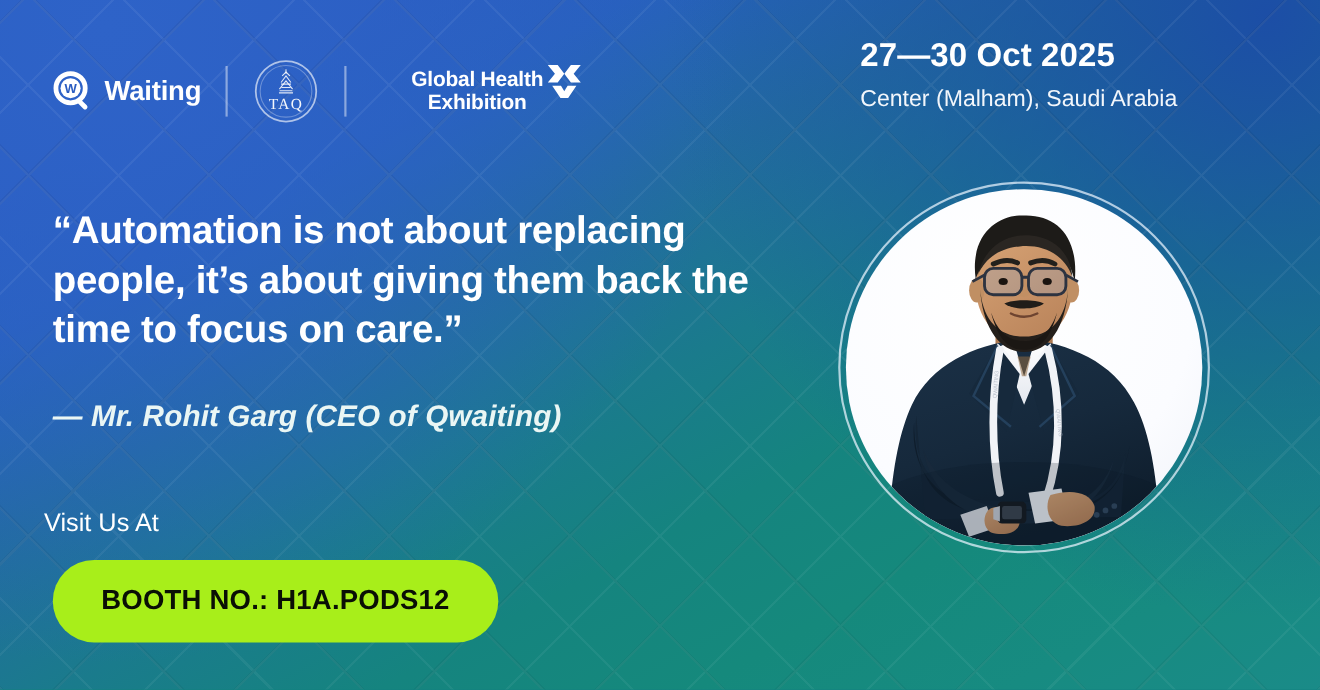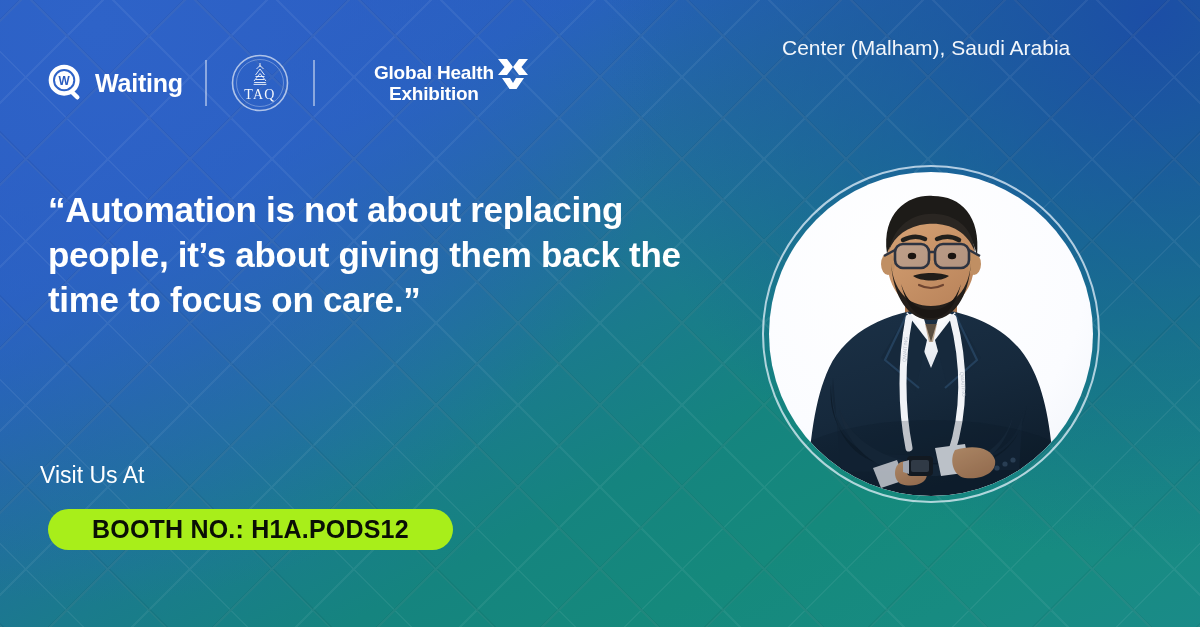--- a/index.html
+++ b/index.html
@@ -101,21 +101,21 @@
 
   
   .visit-label {
     position:absolute; left:40px; top:462px;
     color:#ffffff; font-size:23px; font-weight:normal; z-index:6;
   }
   .booth-pill {
     position:absolute; left:48px; top:509px;
     background:#a8ee1a;
     border-radius:40px;
-    padding:6px 44px;
+    padding:23px 44px;
     display:inline-block;
     z-index:6;
   }
   .booth-pill span {
     color:#0a0f05; font-size:25px; font-weight:bold; letter-spacing:.2px;
     white-space:nowrap;
   }
 
   
   .portrait-wrap {
@@ -189,26 +189,28 @@
         <svg viewBox="0 0 34 34" width="34" height="34">
           <path d="M2 3 L11 3 L17 11 L11 19 L2 19 L8.5 11 Z" fill="#ffffff"></path>
           <path d="M32 3 L23 3 L17 11 L23 19 L32 19 L25.5 11 Z" fill="#ffffff"></path>
           <path d="M6 22 L14 22 L17 27 L20 22 L28 22 L20.5 33 L13.5 33 Z" fill="#ffffff"></path>
         </svg>
       </span>
     </div>
   </div>
 
   <div class="event-info">
+    <div class="event-dates">27—30 Oct 2025</div>
     <div class="event-venue">
       <div>Center (Malham), Saudi Arabia</div>
     </div>
   </div>
 
   <div class="quote">“Automation is not about replacing people, it’s about giving them back the time to focus on care.”</div>
+  <div class="attribution">— Mr. Rohit Garg (CEO of Qwaiting)</div>
 
   <div class="visit-label">Visit Us At</div>
   <div class="booth-pill">
     <span>BOOTH NO.: H1A.PODS12</span>
   </div>
 
   <div class="portrait-wrap">
     <div class="portrait-ring"></div>
     <div class="portrait-disc">
       <svg class="person" viewBox="0 0 324 324">

